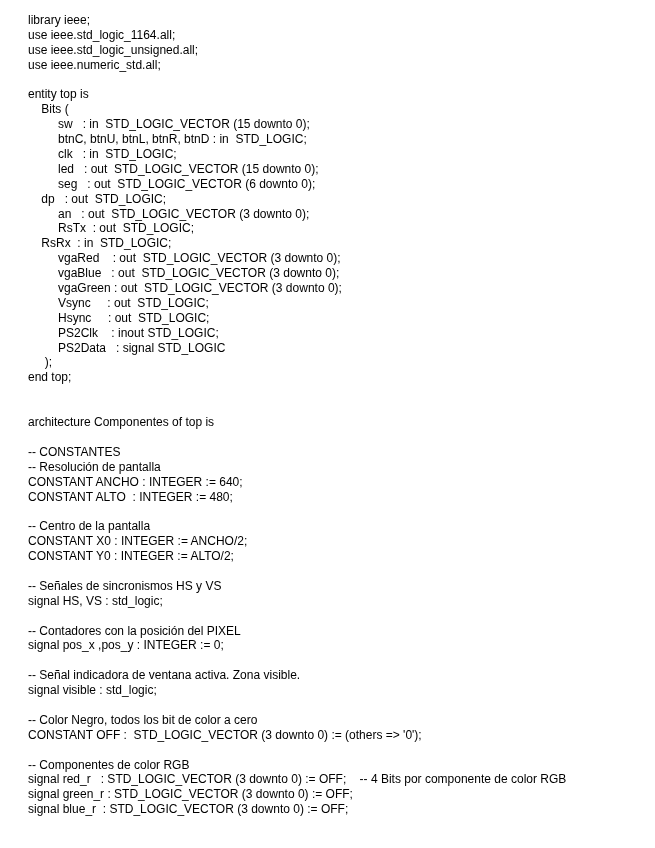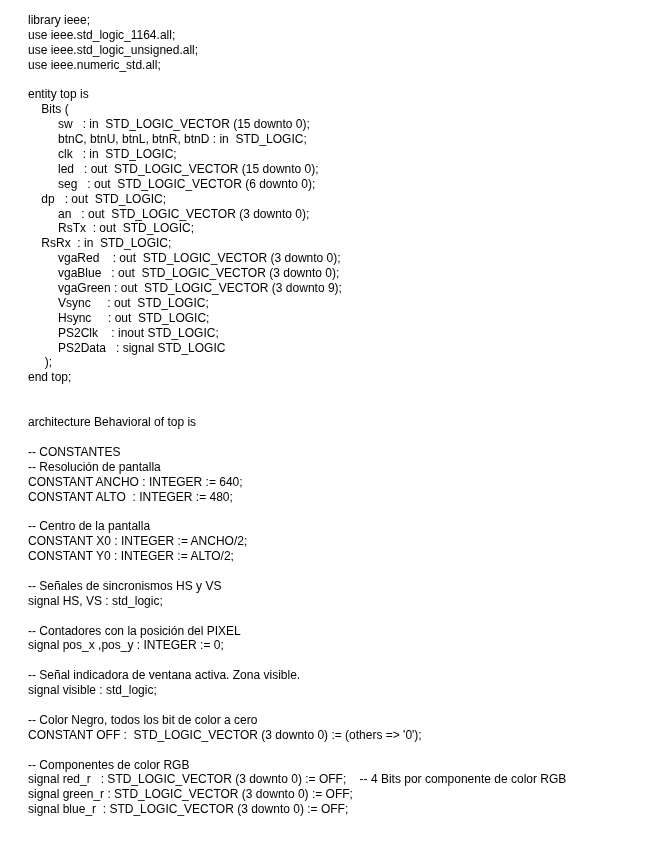--- a/index.html
+++ b/index.html
@@ -47,30 +47,30 @@
       <div class="code-line">         btnC, btnU, btnL, btnR, btnD : in  STD_LOGIC;</div>
       <div class="code-line">         clk   : in  STD_LOGIC;</div>
       <div class="code-line">         led   : out  STD_LOGIC_VECTOR (15 downto 0);</div>
       <div class="code-line">         seg   : out  STD_LOGIC_VECTOR (6 downto 0);</div>
       <div class="code-line">    dp   : out  STD_LOGIC;</div>
       <div class="code-line">         an   : out  STD_LOGIC_VECTOR (3 downto 0);</div>
       <div class="code-line">         RsTx  : out  STD_LOGIC;</div>
       <div class="code-line">    RsRx  : in  STD_LOGIC;</div>
       <div class="code-line">         vgaRed    : out  STD_LOGIC_VECTOR (3 downto 0);</div>
       <div class="code-line">         vgaBlue   : out  STD_LOGIC_VECTOR (3 downto 0);</div>
-      <div class="code-line">         vgaGreen : out  STD_LOGIC_VECTOR (3 downto 9);</div>
+      <div class="code-line">         vgaGreen : out  STD_LOGIC_VECTOR (3 downto 0);</div>
       <div class="code-line">         Vsync     : out  STD_LOGIC;</div>
       <div class="code-line">         Hsync     : out  STD_LOGIC;</div>
       <div class="code-line">         PS2Clk    : inout STD_LOGIC;</div>
       <div class="code-line">         PS2Data   : signal STD_LOGIC</div>
       <div class="code-line">     );</div>
       <div class="code-line">end top;</div>
       <div class="code-line"></div>
       <div class="code-line"></div>
-      <div class="code-line">architecture Behavioral of top is</div>
+      <div class="code-line">architecture Componentes of top is</div>
       <div class="code-line"></div>
       <div class="code-line">-- CONSTANTES</div>
       <div class="code-line">-- Resolución de pantalla</div>
       <div class="code-line">CONSTANT ANCHO : INTEGER := 640;</div>
       <div class="code-line">CONSTANT ALTO  : INTEGER := 480;</div>
       <div class="code-line"></div>
       <div class="code-line">-- Centro de la pantalla</div>
       <div class="code-line">CONSTANT X0 : INTEGER := ANCHO/2;</div>
       <div class="code-line">CONSTANT Y0 : INTEGER := ALTO/2;</div>
       <div class="code-line"></div>

